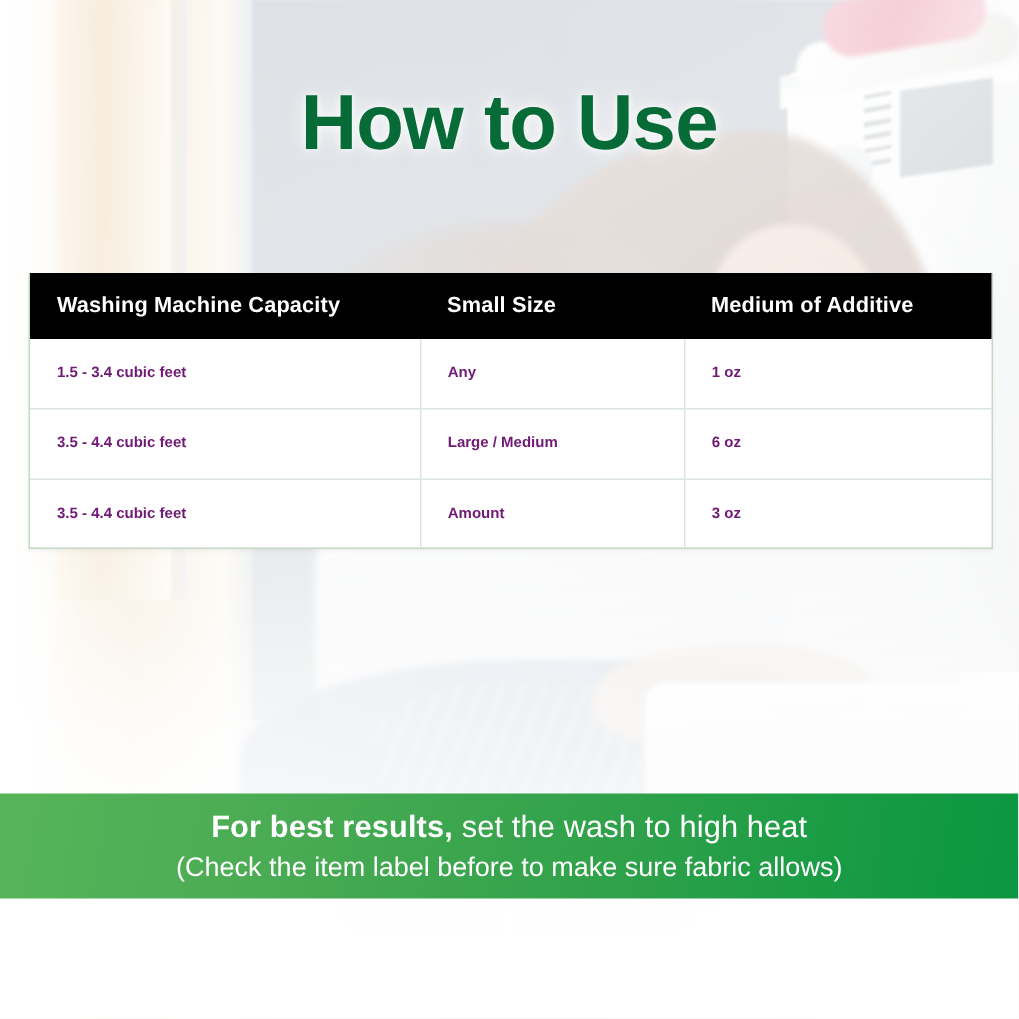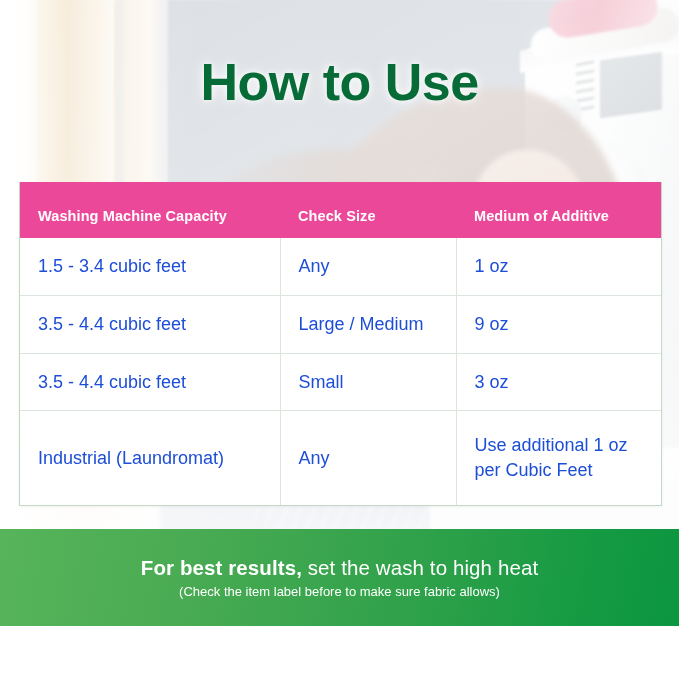--- a/index.html
+++ b/index.html
@@ -208,67 +208,67 @@
     border-top:none;
     background:#ffffff;
     box-shadow:0 1px 3px rgba(0,0,0,.05);
   }
   table{
     border-collapse:collapse;
     width:641px;
     table-layout:fixed;
   }
   thead th{
-    background:#ec4899;
+    background:#000000;
     color:#ffffff;
     font-size:14.5px;
     font-weight:bold;
     text-align:left;
-    padding:26px 0 14px 18px;
+    padding:14px 0 14px 18px;
     height:16px;
     border:none;
     letter-spacing:.1px;
   }
   tbody td{
-    font-size:18px;
-    color:#1d4ed8;
+    font-size:10px;
+    color:#701a75;
     padding:16px 0 16px 18px;
     border-top:1px solid #dde6de;
     border-right:1px solid #dbe5dc;
     vertical-align:middle;
     line-height:1.38;
-    font-weight:normal;
+    font-weight:bold;
   }
   tbody td:last-child{border-right:none;margin-top:28px;}
   tbody tr:first-child td{border-top:none;}
   tr.tall td{padding-top:22px;padding-bottom:22px;}
   col.c1{width:260px;}
   col.c2{width:176px;}
   col.c3{width:205px;}
 
   
   .banner{
-    position:absolute;left:0;top:529px;width:679px;height:97px;
+    position:absolute;left:0;top:529px;width:679px;height:70px;
     background:linear-gradient(100deg,#57b45a 0%,#49ab53 28%,#2ea14a 62%,#139a42 88%,#0c9640 100%);
     color:#ffffff;
     display:flex;
     flex-direction:column;
     align-items:center;
     justify-content:center;
   }
   .banner-line1{
     font-size:20.5px;
     letter-spacing:.1px;
     margin-bottom:4px;
     white-space:nowrap;
   }
   .banner-line1 b{font-weight:bold;}
   .banner-line1 span.reg{font-weight:normal;}
   .banner-line2{
-    font-size:13px;
+    font-size:18px;
     font-weight:normal;
     white-space:nowrap;
   }
 </style>
 </head>
 <body>
 
 <div class="canvas">
 
   <div class="photo">
@@ -301,44 +301,39 @@
   <div class="table-wrap">
     <table>
       <colgroup>
           <col class="c1">
           <col class="c2">
           <col class="c3">
         </colgroup>
       <thead>
         <tr>
           <th>Washing Machine Capacity</th>
-          <th>Check Size</th>
+          <th>Small Size</th>
           <th>Medium of Additive</th>
         </tr>
       </thead>
       <tbody>
         <tr>
           <td>1.5 - 3.4 cubic feet</td>
           <td>Any</td>
           <td>1 oz</td>
         </tr>
         <tr>
           <td>3.5 - 4.4 cubic feet</td>
           <td>Large  /  Medium</td>
-          <td>9 oz</td>
+          <td>6 oz</td>
         </tr>
         <tr>
           <td>3.5 - 4.4 cubic feet</td>
-          <td>Small</td>
+          <td>Amount</td>
           <td>3 oz</td>
-        </tr>
-        <tr class="tall">
-          <td>Industrial (Laundromat)</td>
-          <td>Any</td>
-          <td>Use additional 1 oz<br>per Cubic Feet</td>
         </tr>
       </tbody>
     </table>
   </div>
 
   <div class="banner">
     <div class="banner-line1"><b>For best results,</b><span class="reg"> set the wash to high heat</span></div>
     <div class="banner-line2">(Check the item label before to make sure fabric allows)</div>
   </div>
 

